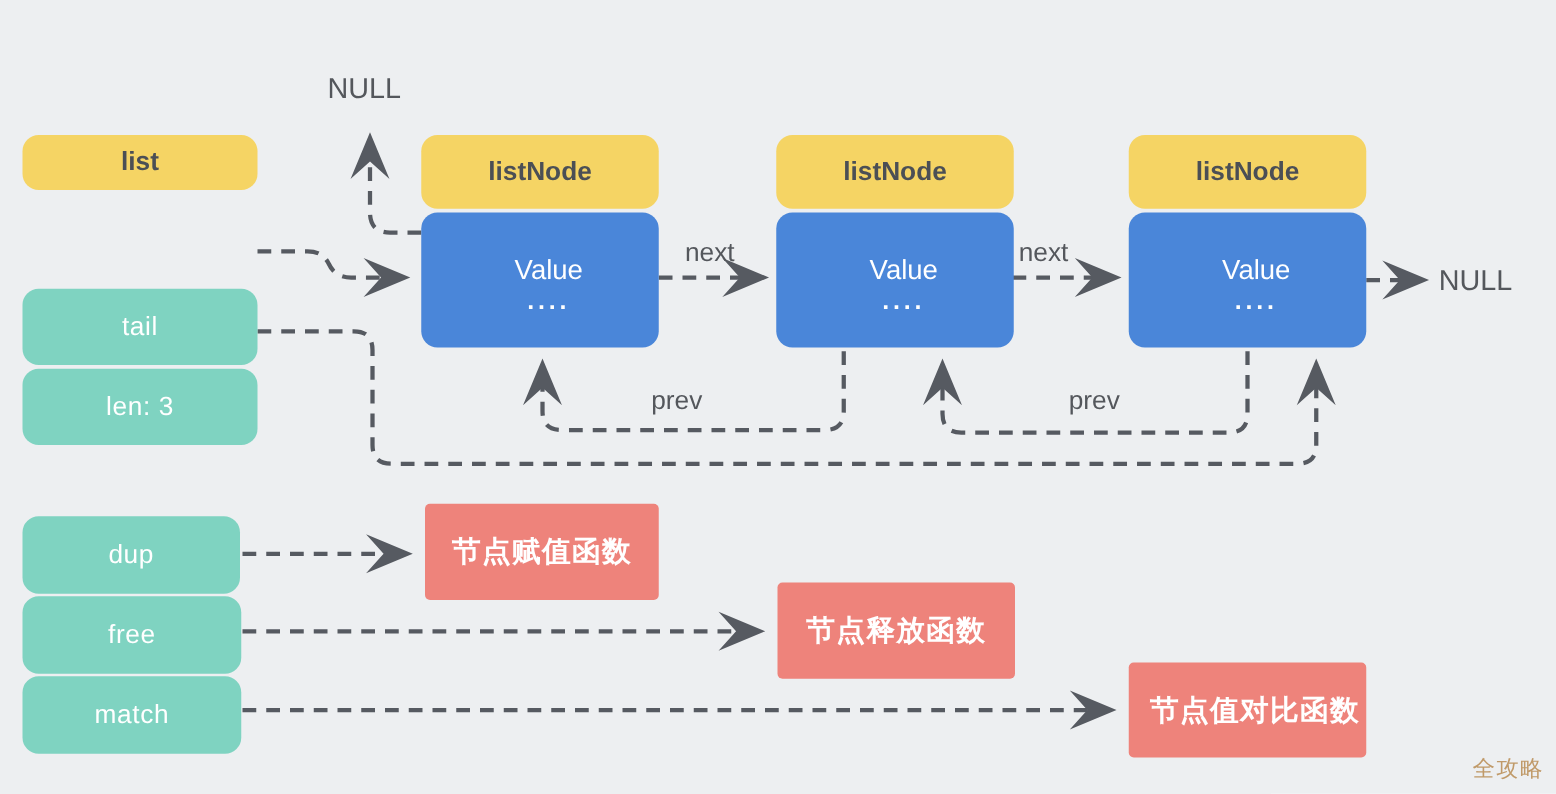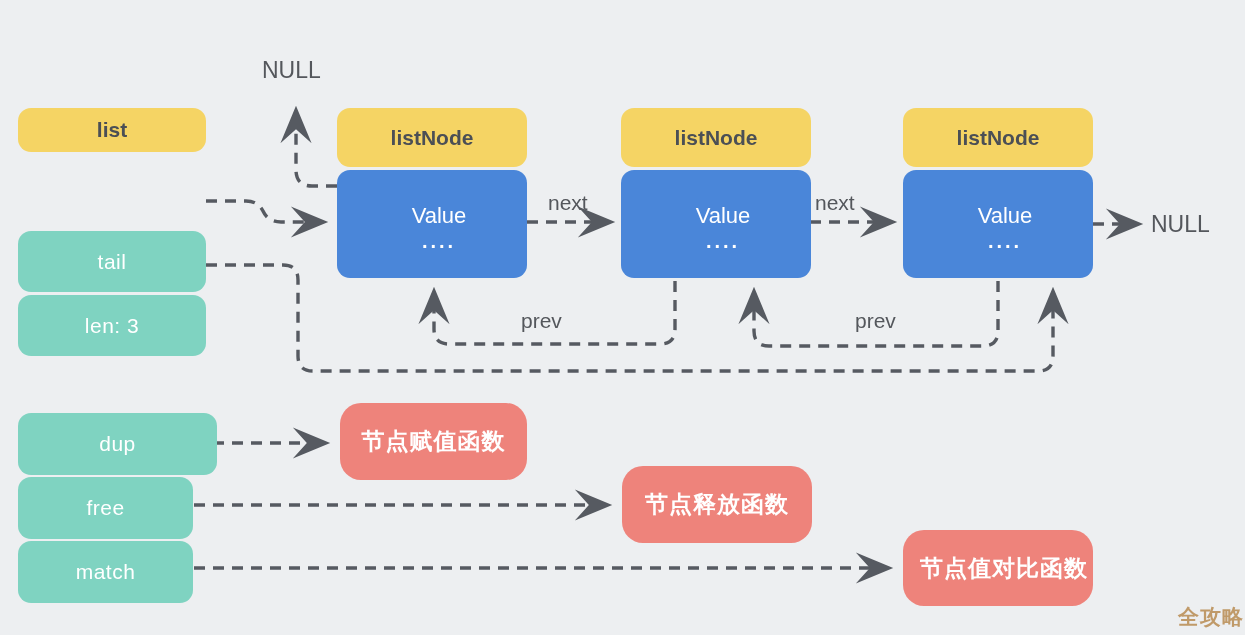--- a/index.html
+++ b/index.html
@@ -11,25 +11,25 @@
   svg.wires{position:absolute;left:0;top:0;z-index:1;}
   .box{
     position:absolute;z-index:2;display:flex;align-items:center;justify-content:center;
     border-radius:13px;box-sizing:border-box;
   }
   .hdr{background:#f5d464;color:#4b4f55;font-size:21px;font-weight:700;}
   .teal{background:#7fd3c1;color:#ffffff;font-size:21px;font-weight:400;letter-spacing:.5px;}
   .blue{background:#4a86d9;color:#ffffff;flex-direction:column;padding-left:14px;}
   .blue .val{font-size:22px;font-weight:500;}
   .blue .dots{font-size:20px;font-weight:700;letter-spacing:3px;margin-top:7px;line-height:10px;}
-  .red{background:#ee837b;color:#ffffff;font-size:23px;font-weight:700;border-radius:21px;letter-spacing:1px;}
+  .red{background:#ee837b;color:#ffffff;font-size:23px;font-weight:700;border-radius:4px;letter-spacing:1px;}
   .lbl{position:absolute;z-index:2;font-size:21px;color:#54575c;font-weight:500;}
   .watermark{
     position:absolute;z-index:3;left:1178px;top:603px;
-    font-size:21px;font-weight:700;color:#c09a69;letter-spacing:1px;
+    font-size:18px;font-weight:400;color:#c09a69;letter-spacing:1px;
   }
 </style>
 </head>
 <body>
 
 <div class="stage">
 
   <svg class="wires" width="1245" height="635" viewBox="0 0 1245 635">
     <defs>
       <marker id="arw" viewBox="0 0 14 12" refX="11" refY="6" markerWidth="13" markerHeight="11" orient="auto-start-reverse">
@@ -73,21 +73,21 @@
     <span class="dots">....</span>
   </div>
 
   <div class="lbl" style="left:262px;top:57px;font-size:23px;">NULL</div>
   <div class="lbl" style="left:548px;top:191px;">next</div>
   <div class="lbl" style="left:815px;top:191px;">next</div>
   <div class="lbl" style="left:521px;top:309px;">prev</div>
   <div class="lbl" style="left:855px;top:309px;">prev</div>
   <div class="lbl" style="left:1151px;top:211px;font-size:23px;">NULL</div>
 
-  <div class="box teal" style="left:18px;top:413px;width:199px;height:62px;">dup</div>
+  <div class="box teal" style="left:18px;top:413px;width:174px;height:62px;">dup</div>
   <div class="box teal" style="left:18px;top:477px;width:175px;height:62px;">free</div>
   <div class="box teal" style="left:18px;top:541px;width:175px;height:62px;">match</div>
 
   <div class="box red" style="left:340px;top:403px;width:187px;height:77px;">节点赋值函数</div>
   <div class="box red" style="left:622px;top:466px;width:190px;height:77px;">节点释放函数</div>
   <div class="box red" style="left:903px;top:530px;width:190px;height:76px;padding-left:12px;">节点值对比函数</div>
 
   <div class="watermark">全攻略</div>
 
 </div>

